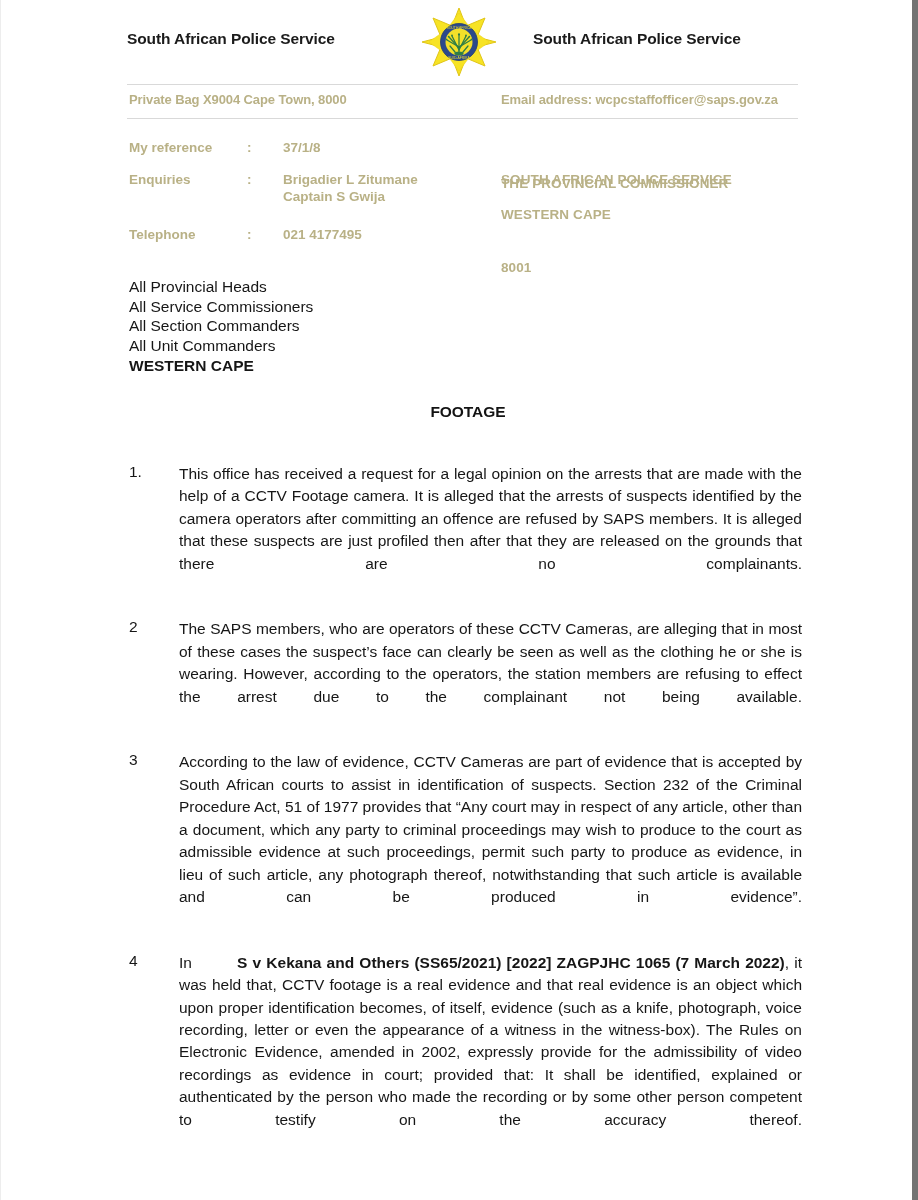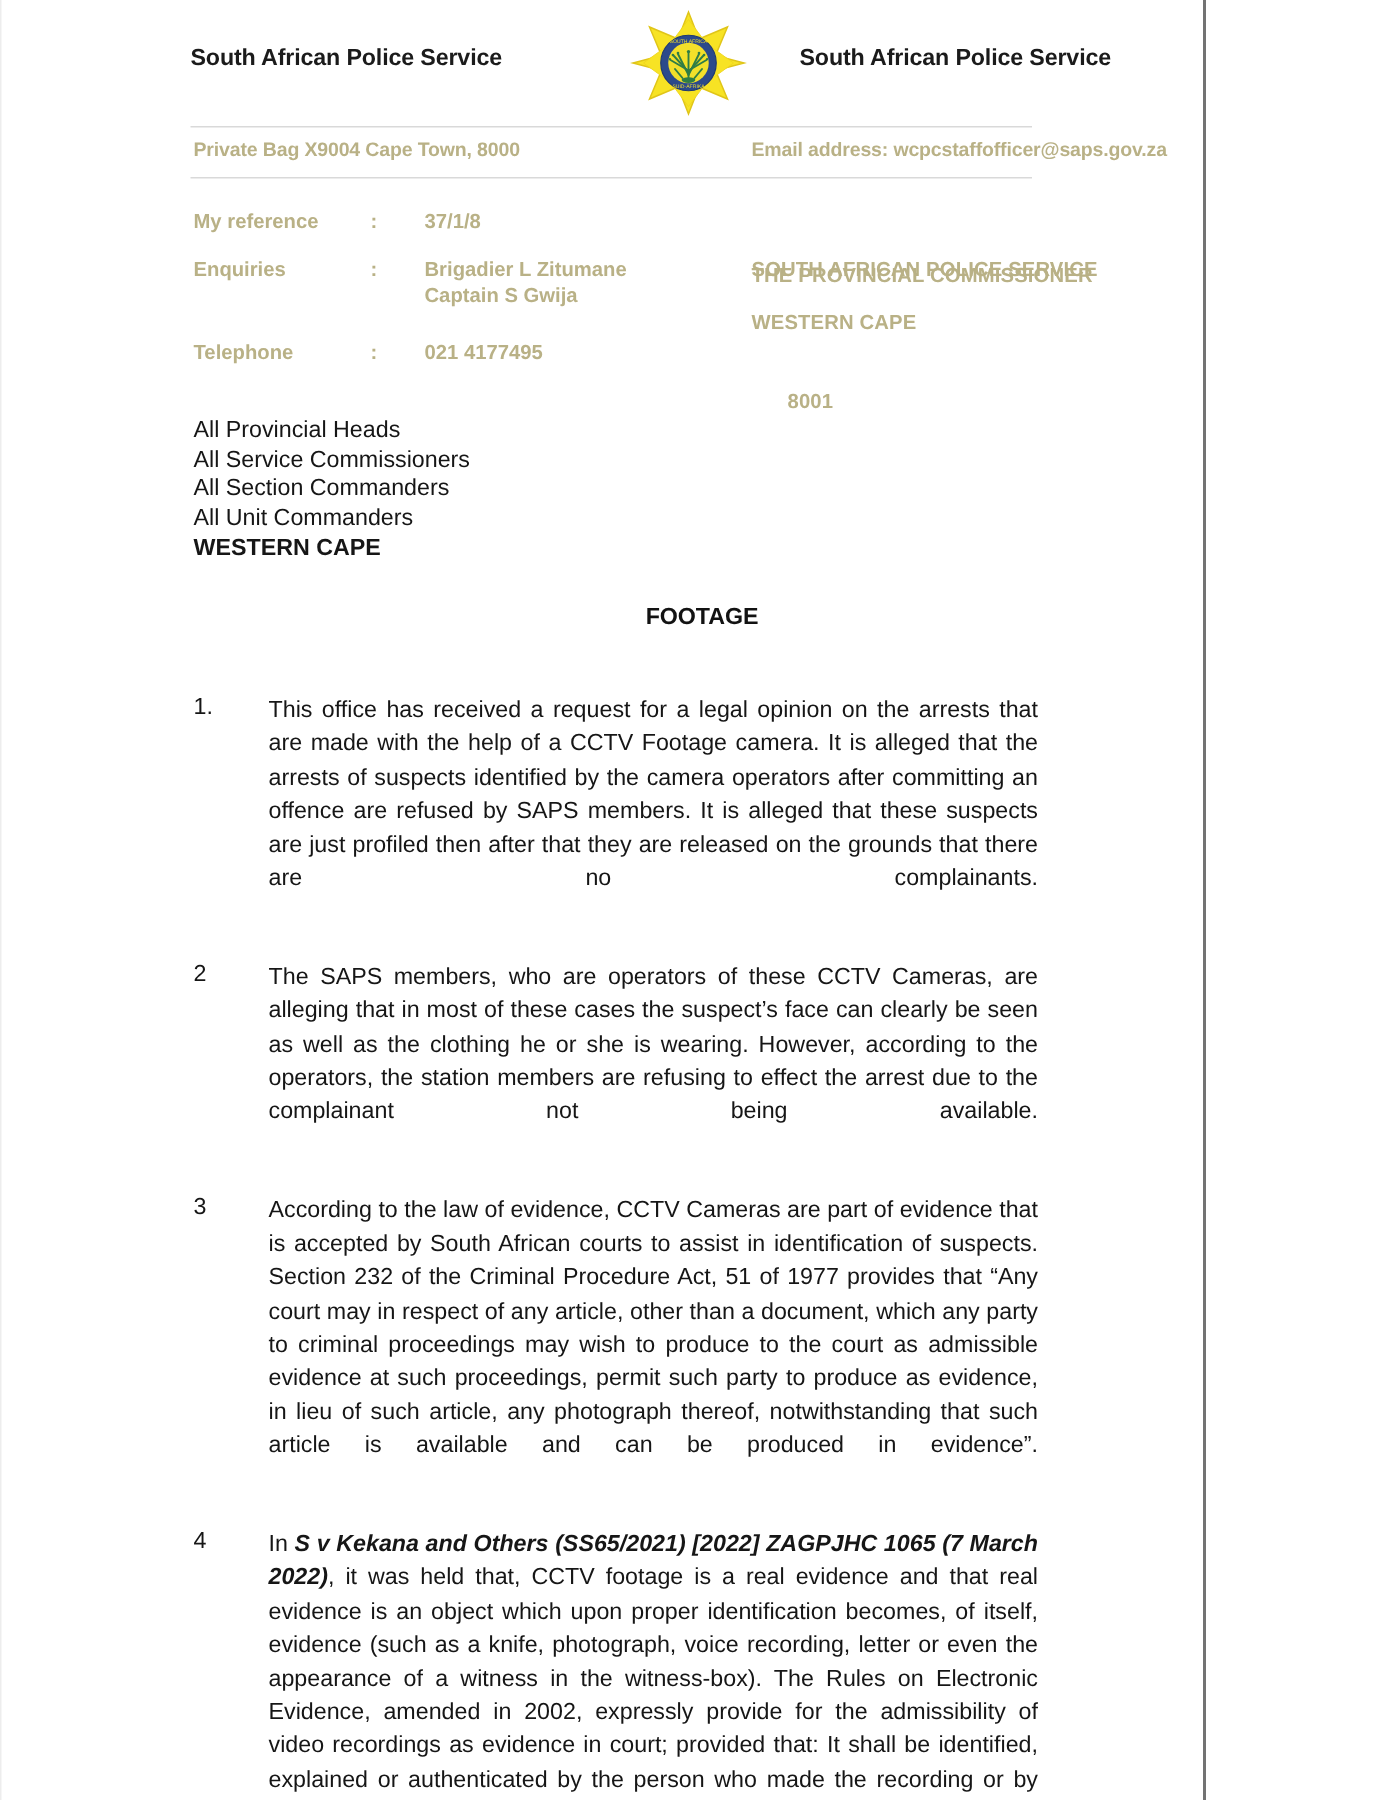--- a/index.html
+++ b/index.html
@@ -9,26 +9,26 @@
     padding: 0;
     background: #ffffff;
   }
   body {
     font-family: "Liberation Sans", sans-serif;
     -webkit-font-smoothing: antialiased;
   }
 
   #page {
     position: relative;
-    width: 804px;
+    width: 918px;
     height: 1200px;
     background: #ffffff;
     overflow: hidden;
     border-left: 1px solid #ededed;
-    border-right: 2px solid #737373;
+    border-right: 6px solid #737373;
   }
 
   
   .letterhead {
     position: relative;
     height: 82px;
   }
   .lh-title {
     position: absolute;
     top: 30px;
@@ -107,21 +107,21 @@
     left: 500px;
     font-size: 13.5px;
     font-weight: bold;
     color: #b9b186;
     white-space: nowrap;
     letter-spacing: 0.1px;
   }
   .addressee.a1 { top: 4px; margin-top: 36px; }
   .addressee.a2 { top: 36px; }
   .addressee.a3 { top: 71px; }
-  .addressee.a4 { top: 124px; margin-left: 24px; }
+  .addressee.a4 { top: 124px; }
 
   
   .recipients {
     position: absolute;
     left: 128px;
     top: 277px;
     font-size: 15.5px;
     line-height: 19.5px;
     color: #161616;
   }
@@ -166,21 +166,21 @@
   .item .txt {
     font-size: 15.5px;
     line-height: 22.4px;
     color: #161616;
     text-align: justify;
     text-justify: inter-word;
     hyphens: none;
   }
   .item .txt b i, .item .txt .caselaw {
     font-weight: bold;
-    font-style: italic;
+    margin-left: 40px;
   }
   
   .item .txt::after {
     content: "";
     display: inline-block;
     width: 100%;
   }
 </style>
 </head>
 <body>

